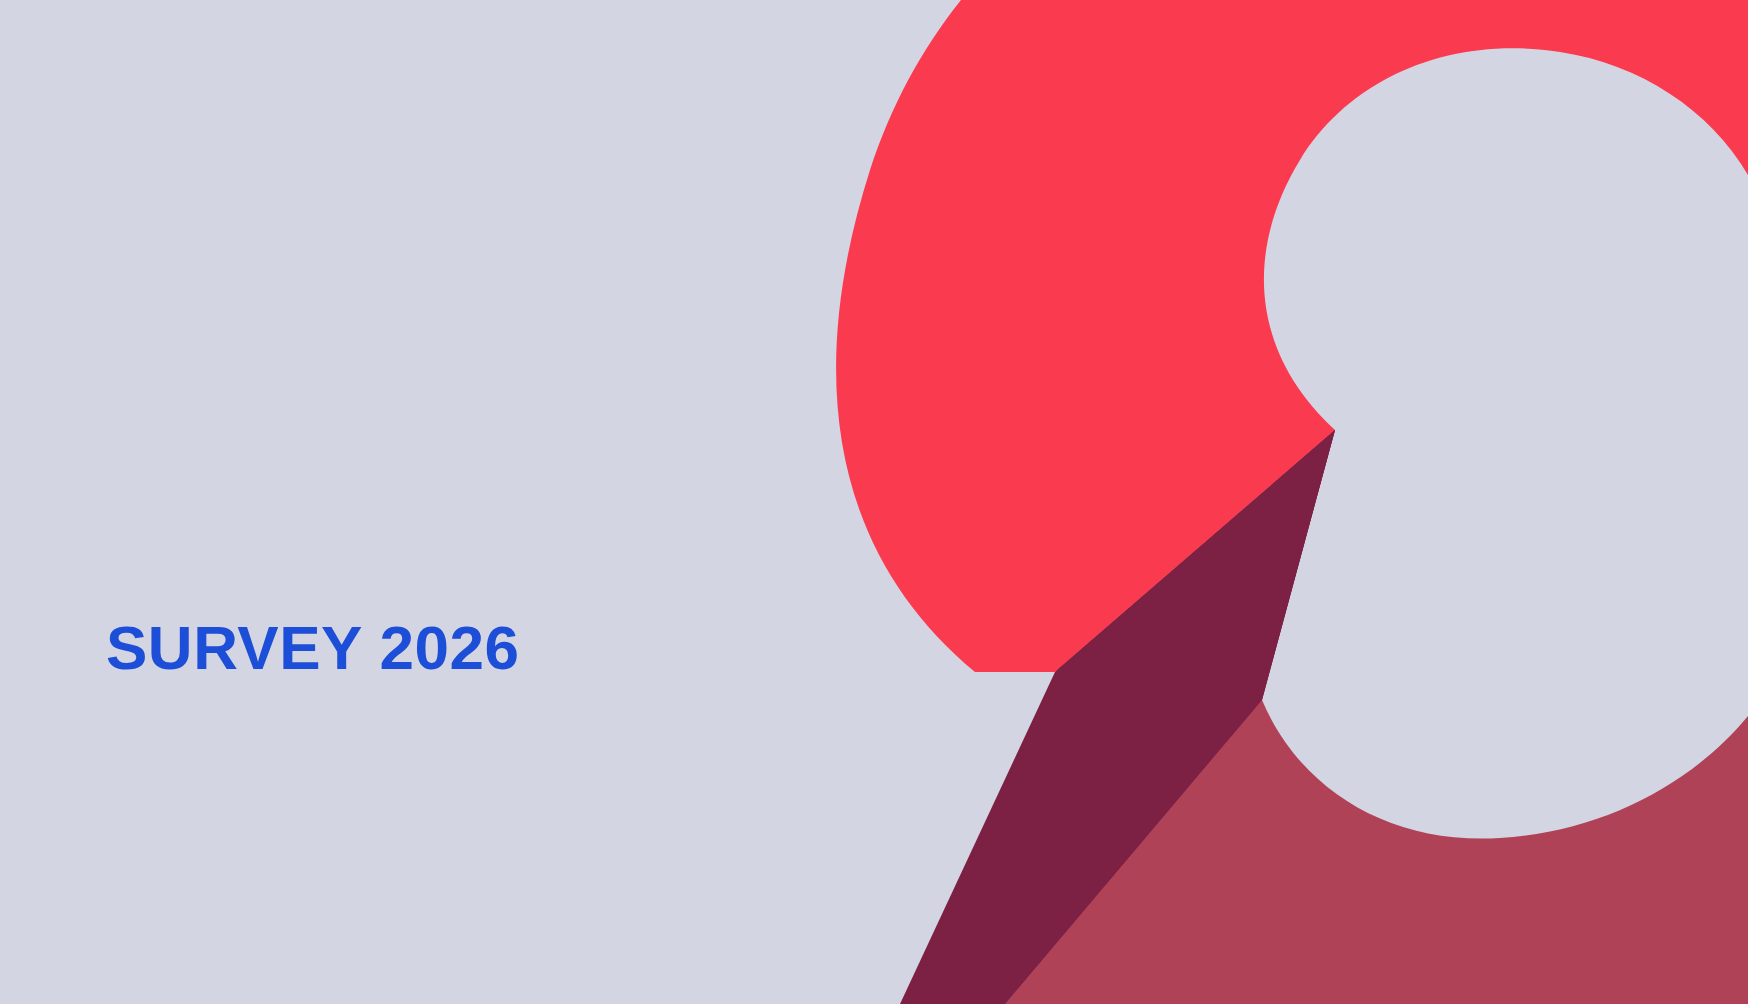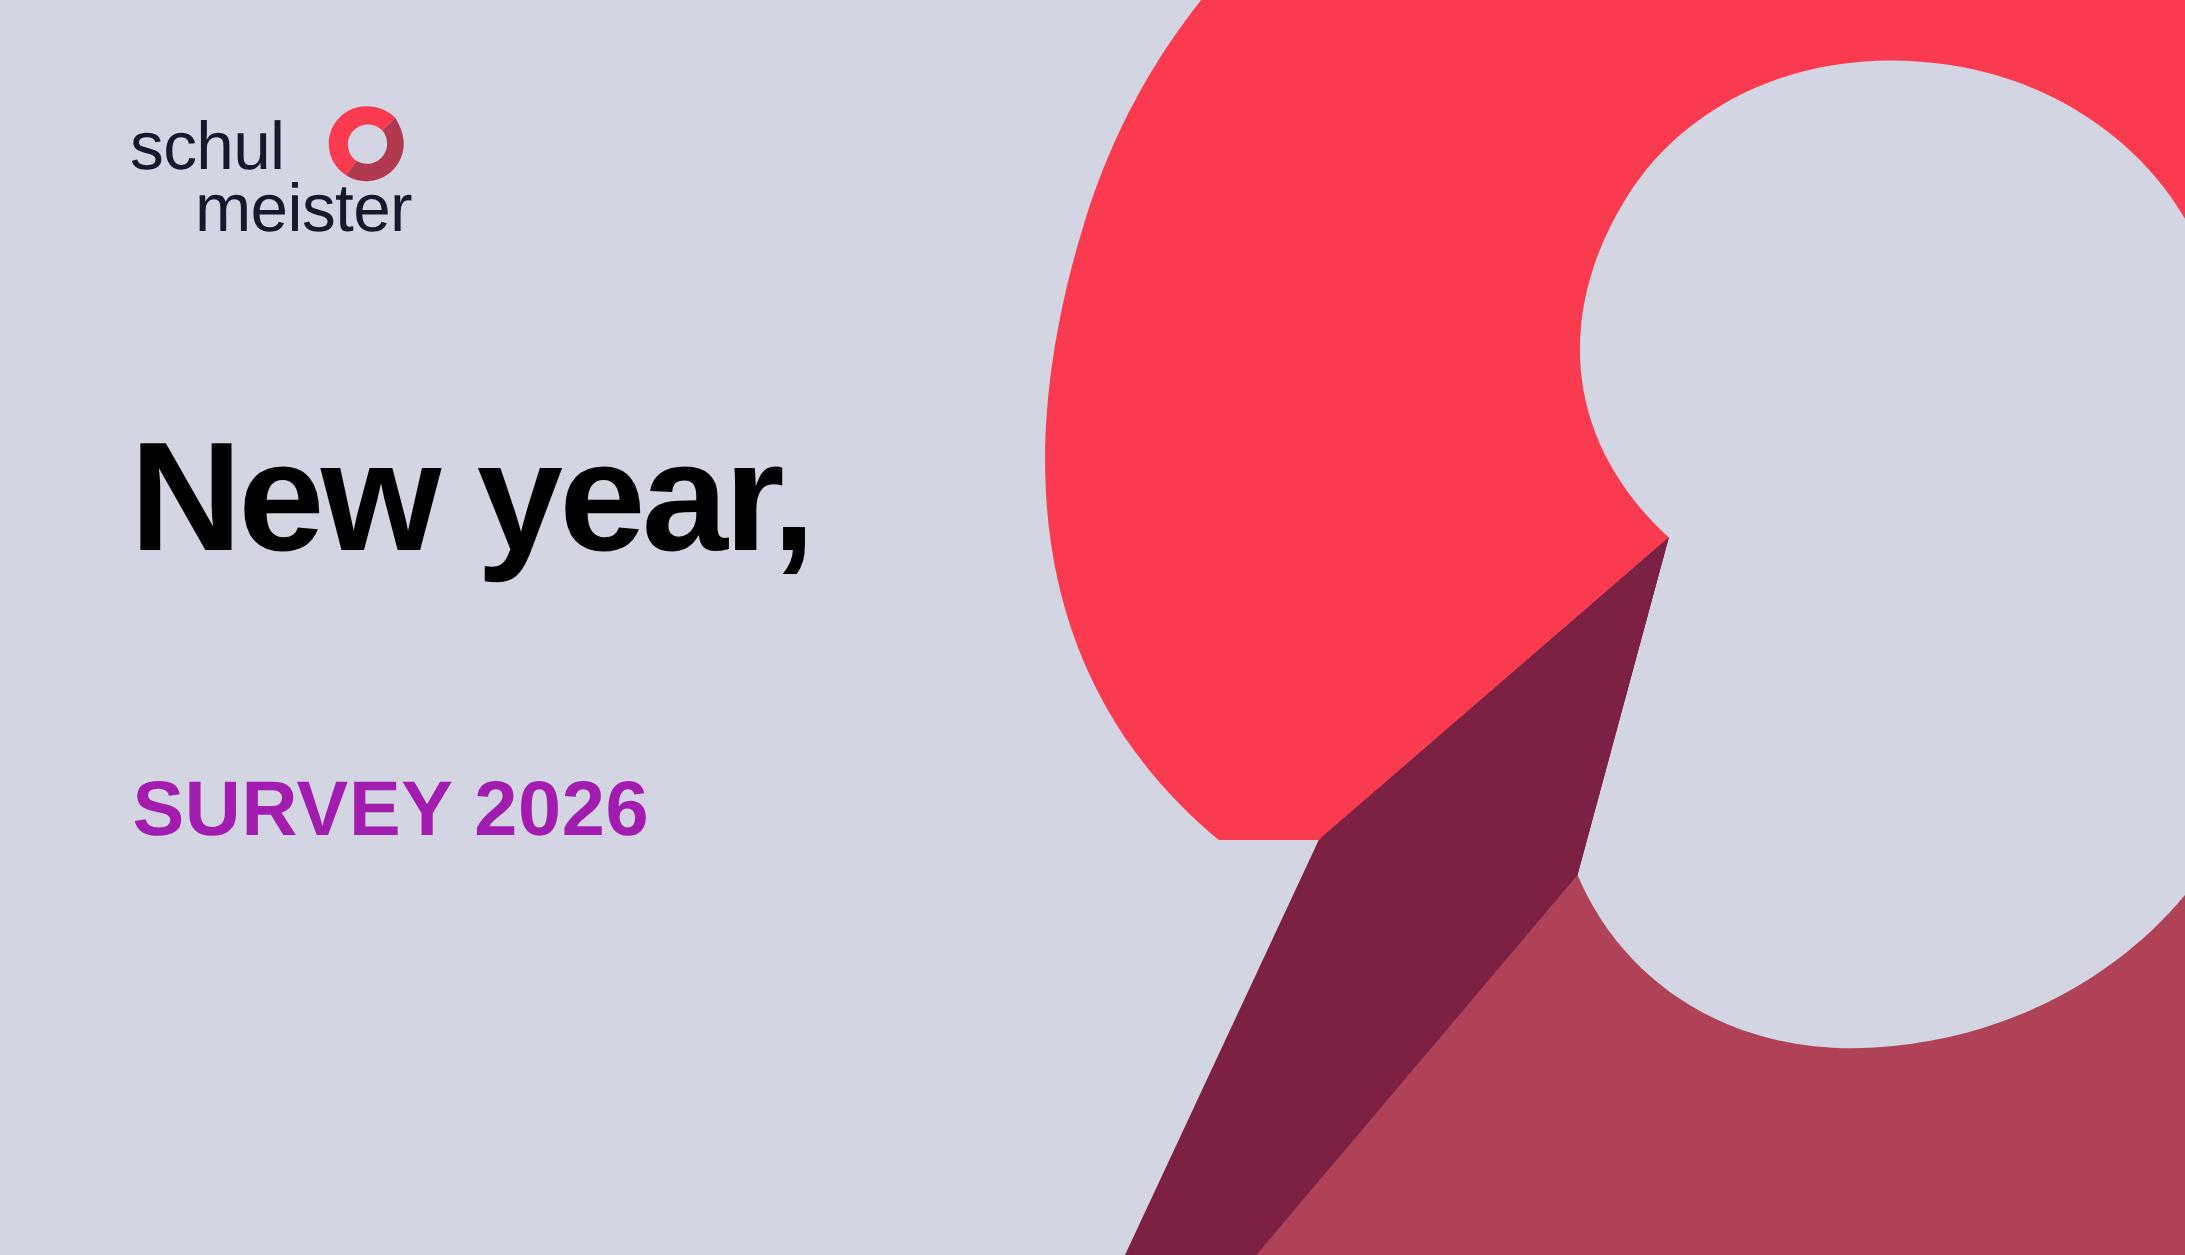--- a/index.html
+++ b/index.html
@@ -79,21 +79,21 @@
     font-weight: bold;
     font-size: 124px;
     line-height: 0.98;
     letter-spacing: -3px;
     white-space: nowrap;
   }
   #subtitle {
     position: absolute;
     left: 106px;
     top: 617px;
-    color: #a21caf;
+    color: #1d4ed8;
     font-family: "Liberation Sans", sans-serif;
     font-weight: bold;
     font-size: 62px;
     letter-spacing: 0.5px;
     line-height: 1;
     white-space: nowrap;
   }
 </style>
 </head>
 <body>
@@ -142,47 +142,19 @@
              Z"></path>
 
     <path fill="#B04257" d="M 1262,700
              C 1300,790 1390,845 1500,838
              C 1600,832 1690,786 1748,716
              L 1748,1004
              L 1005,1004
              Z"></path>
   </svg>
 
-  <div id="logo">
-    <span id="logo-word-top">schul</span>
-    <span id="logo-word-bottom">meister</span>
-
-    <svg id="logo-mark" viewBox="0 0 62 62">
-
-      <path fill="#FA3B4F" d="M 31,1
-               C 14.5,1 1,14.5 1,31
-               C 1,41.5 6.5,50.8 14.8,56.2
-               L 23.2,44.8
-               C 19.0,41.9 16.3,37.1 16.3,31.6
-               C 16.3,22.7 23.5,15.5 32.4,15.5
-               C 36.9,15.5 41.0,17.4 43.9,20.4
-               L 54.2,10.1
-               C 48.7,4.5 40.3,1 31,1 Z"></path>
-
-      <path fill="#B0384F" d="M 54.2,10.1
-               L 43.9,20.4
-               C 46.3,23.2 47.7,26.9 47.7,30.9
-               C 47.7,39.8 40.5,47.0 31.6,47.0
-               C 28.5,47.0 25.6,46.1 23.2,44.8
-               L 14.8,56.2
-               C 19.5,59.3 25.1,61.0 31,61.0
-               C 47.5,61.0 61,47.5 61,31
-               C 61,22.8 57.4,15.3 54.2,10.1 Z"></path>
-    </svg>
-  </div>
 
   <div id="headline">
-    <div class="headline-line">New year,</div>
   </div>
 
   <div id="subtitle">SURVEY 2026</div>
 
 </div>
 
 </body></html>

